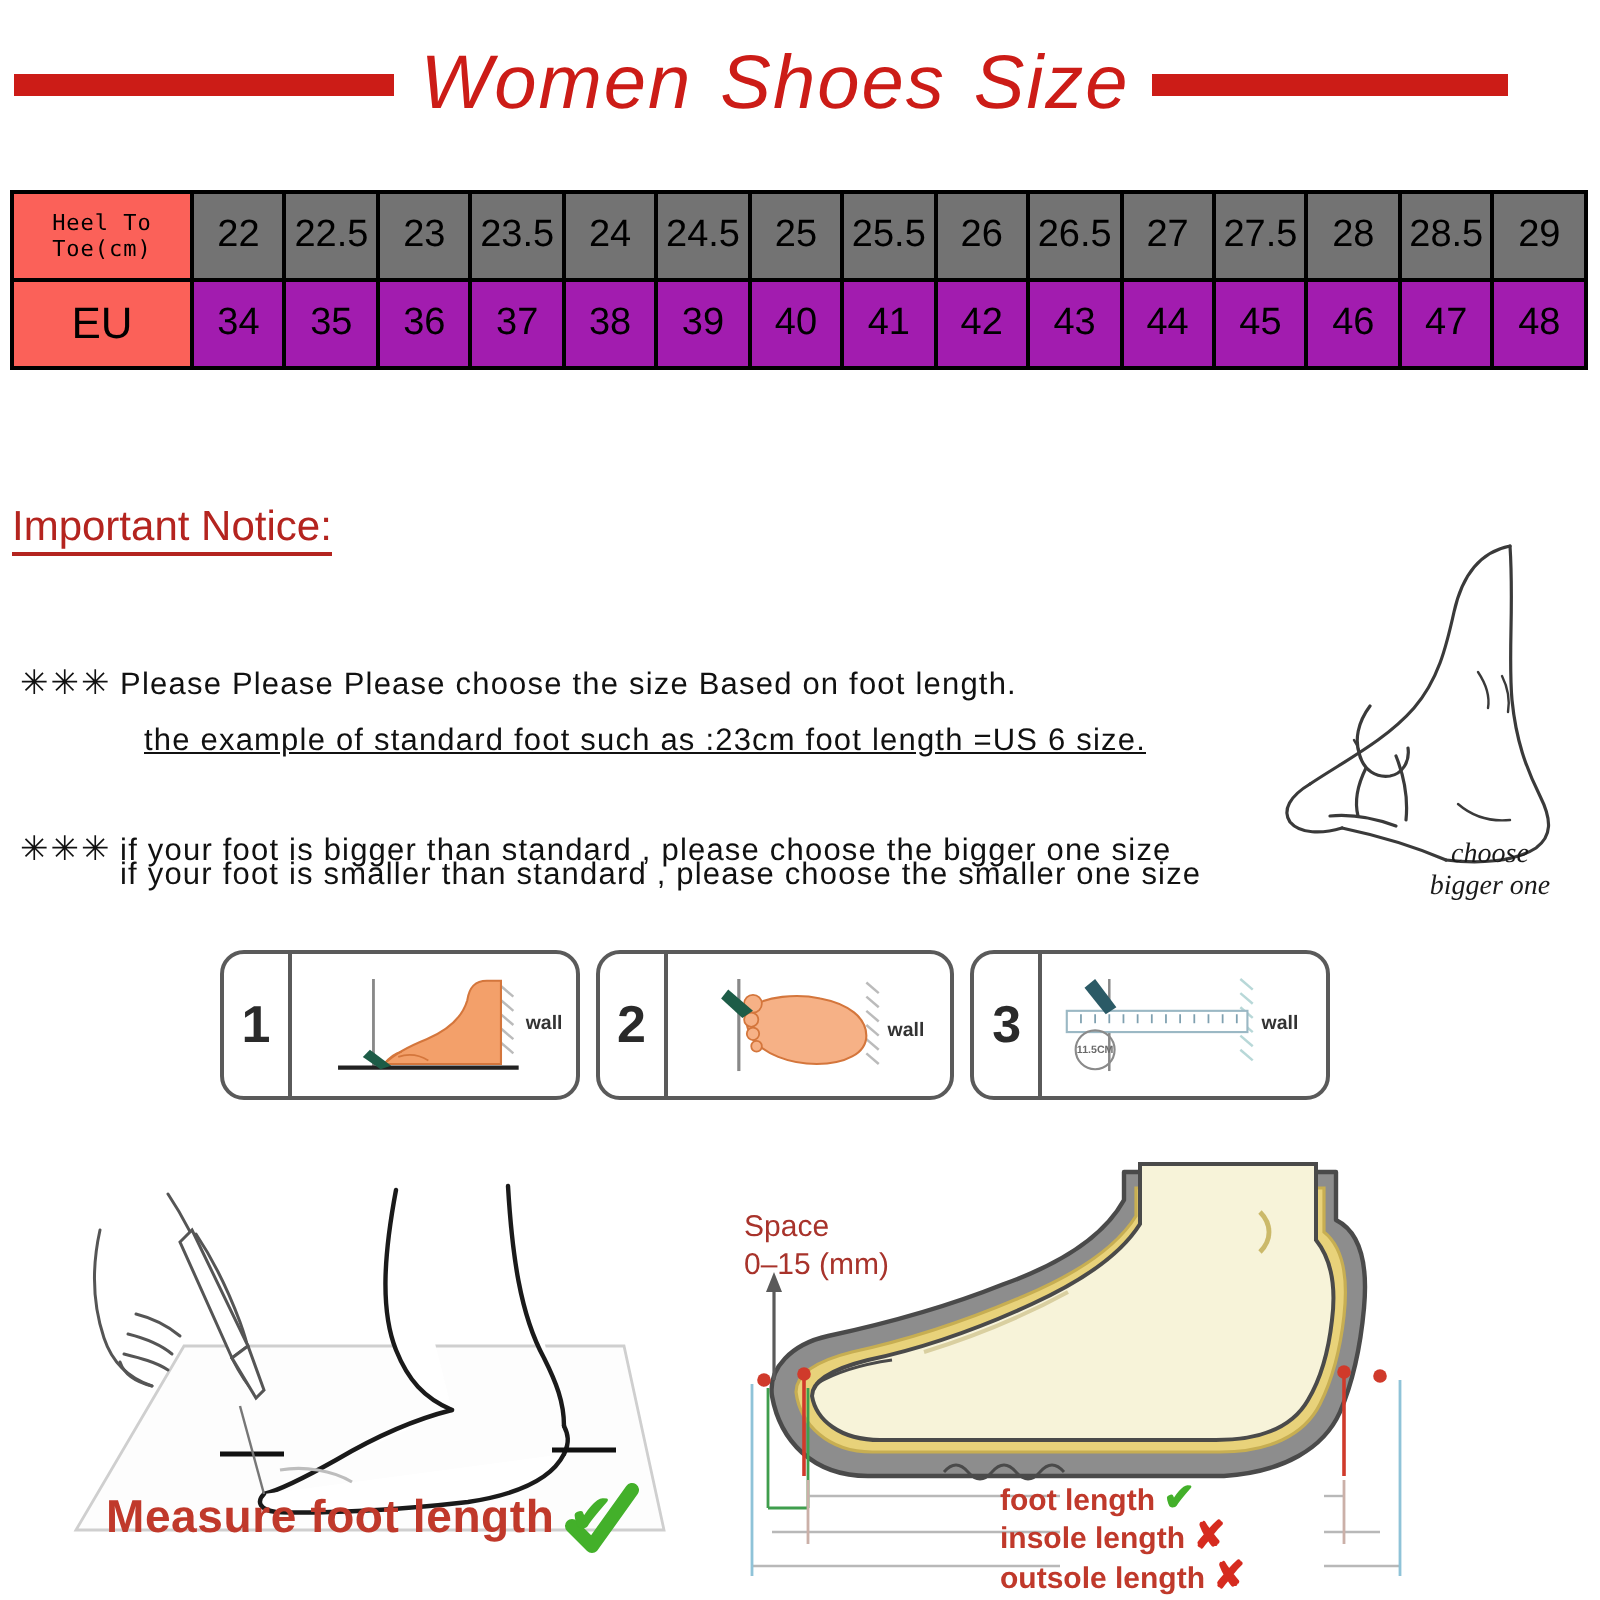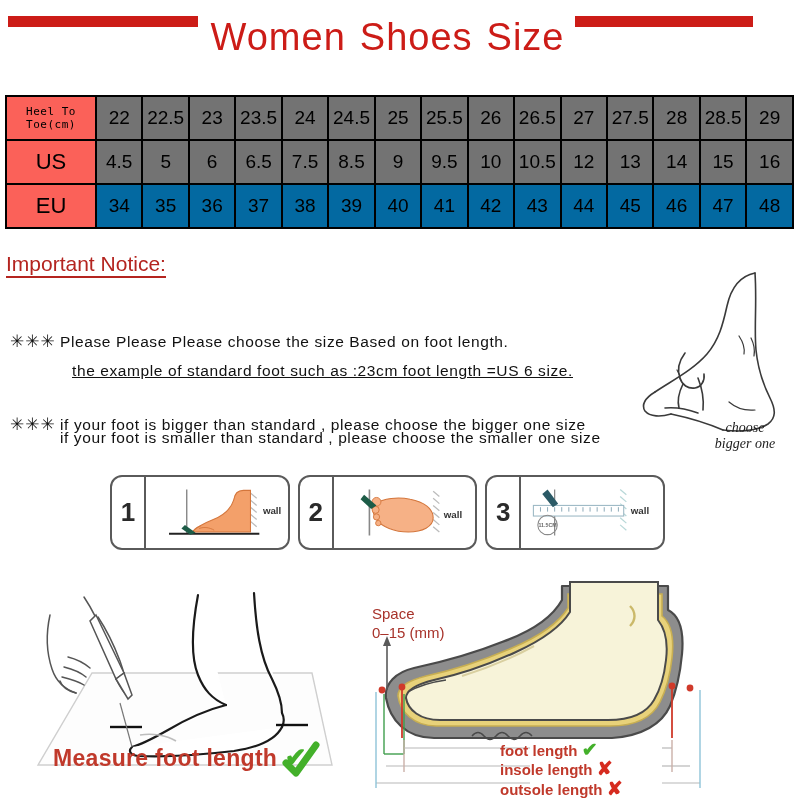--- a/index.html
+++ b/index.html
@@ -13,21 +13,21 @@
     position: relative;
     overflow: hidden;
     font-family: "Liberation Sans", sans-serif;
     color: #000;
   }
 
   
   .title-row {
     position: absolute;
     top: 16px; left: 0; width: 761px; height: 52px;
-    display: flex; justify-content: center;
+    display: flex; align-items: center; justify-content: center; font-style: italic;
   }
   .title-bar {
     height: 11px;
     background: #cc1c17;
     flex: 0 0 auto;
   }
   .title-bar.left  { width: 190px; margin-right: 6px; }
   .title-bar.right { width: 178px; margin-left: 4px; }
   .title-text {
     color: #cc1c17;
@@ -61,21 +61,21 @@
     font-size: 22px;
     font-weight: 400;
   }
   .size-table td.rowhead.small {
     font-family: "DejaVu Sans Mono", monospace;
     font-size: 11px;
     letter-spacing: .5px;
     margin-left: 43px;
   }
   .size-table td.beige { background: #737373; }
-  .size-table td.cyan  { background: #0369a1; }
+  .size-table td.cyan  { background: #a21caf; }
 
   
   .notice-title {
     position: absolute;
     left: 6px; top: 252px;
     color: #b4241f;
     font-size: 21px;
     border-bottom: 2px solid #b4241f;
     padding-bottom: 1px;
     line-height: 1.1;
@@ -151,38 +151,20 @@
       <td class="beige">24.5</td>
       <td class="beige">25</td>
       <td class="beige">25.5</td>
       <td class="beige">26</td>
       <td class="beige">26.5</td>
       <td class="beige">27</td>
       <td class="beige">27.5</td>
       <td class="beige">28</td>
       <td class="beige">28.5</td>
       <td class="beige">29</td>
-    </tr>
-    <tr>
-      <td class="rowhead">US</td>
-      <td class="beige">4.5</td>
-      <td class="beige">5</td>
-      <td class="beige">6</td>
-      <td class="beige">6.5</td>
-      <td class="beige">7.5</td>
-      <td class="beige">8.5</td>
-      <td class="beige">9</td>
-      <td class="beige">9.5</td>
-      <td class="beige">10</td>
-      <td class="beige">10.5</td>
-      <td class="beige">12</td>
-      <td class="beige">13</td>
-      <td class="beige">14</td>
-      <td class="beige">15</td>
-      <td class="beige">16</td>
     </tr>
     <tr>
       <td class="rowhead">EU</td>
       <td class="cyan">34</td>
       <td class="cyan">35</td>
       <td class="cyan">36</td>
       <td class="cyan">37</td>
       <td class="cyan">38</td>
       <td class="cyan">39</td>
       <td class="cyan">40</td>

